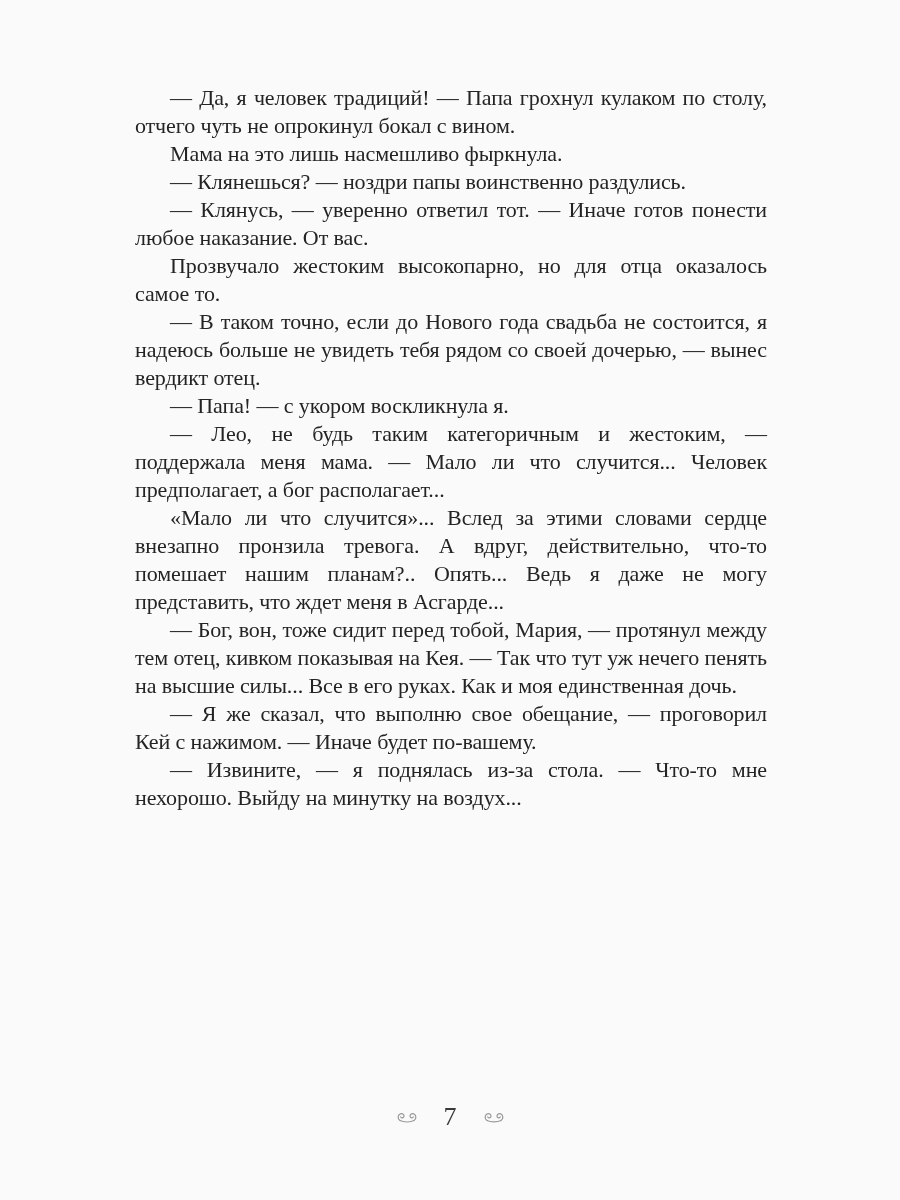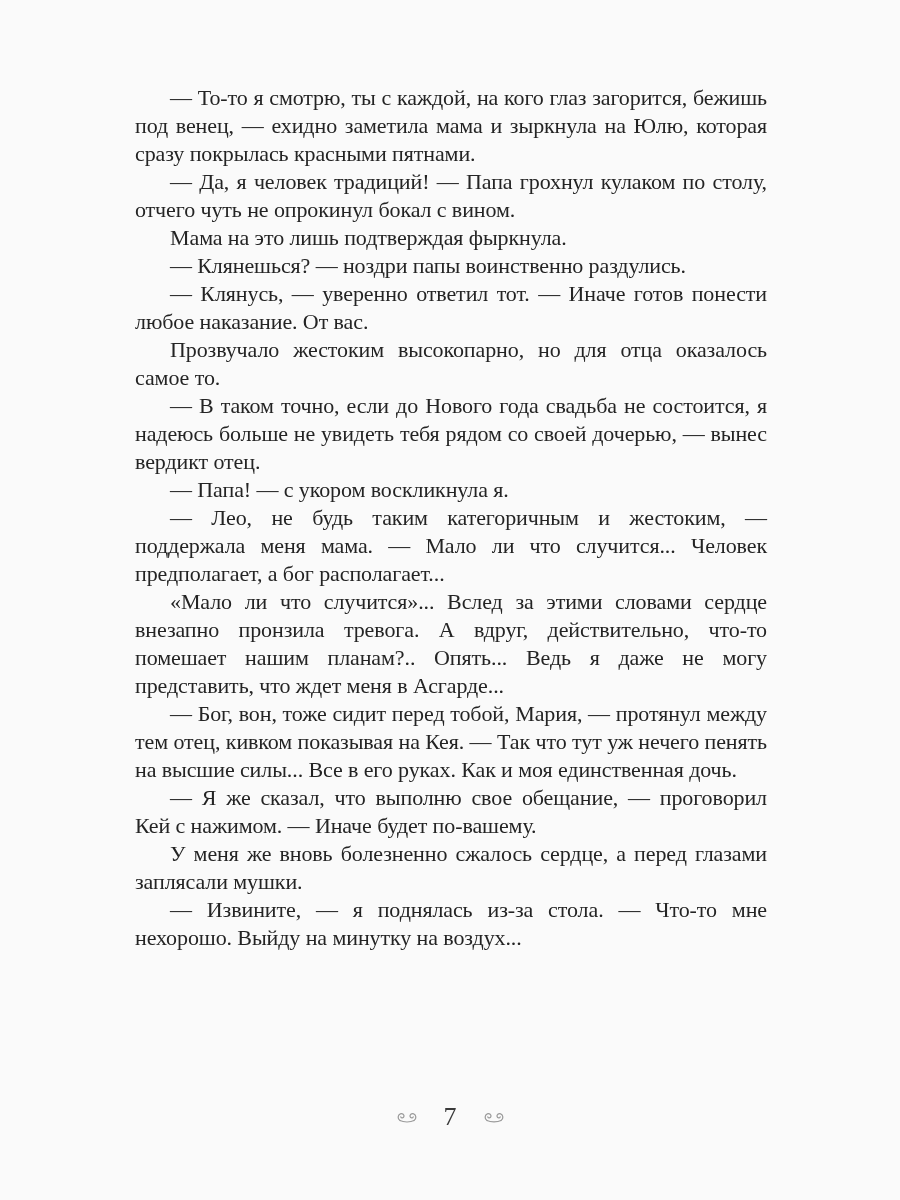--- a/index.html
+++ b/index.html
@@ -57,33 +57,31 @@
   .fleuron.mirrored {
     transform: scaleX(-1);
   }
 </style>
 </head>
 <body>
 
 <div class="book-page">
 
   <div class="page-text">
-      <p class="para">— То-то я смотрю, ты с каждой, на кого глаз загорится, бежишь под венец, — ехидно заметила мама и зыркнула на Юлю, которая сразу покрылась красными пятнами.</p>
       <p class="para">— Да, я человек традиций! — Папа грохнул кулаком по столу, отчего чуть не опрокинул бокал с вином.</p>
-      <p class="para">Мама на это лишь подтверждая фыркнула.</p>
+      <p class="para">Мама на это лишь насмешливо фыркнула.</p>
       <p class="para">— Клянешься? — ноздри папы воинственно раздулись.</p>
       <p class="para">— Клянусь, — уверенно ответил тот. — Иначе готов понести любое наказание. От вас.</p>
       <p class="para">Прозвучало жестоким высокопарно, но для отца оказалось самое то.</p>
       <p class="para">— В таком точно, если до Нового года свадьба не состоится, я надеюсь больше не увидеть тебя рядом со своей дочерью, — вынес вердикт отец.</p>
       <p class="para">— Папа! — с укором воскликнула я.</p>
       <p class="para">— Лео, не будь таким категоричным и жестоким, — поддержала меня мама. — Мало ли что случится... Человек предполагает, а бог располагает...</p>
       <p class="para">«Мало ли что случится»... Вслед за этими словами сердце внезапно пронзила тревога. А вдруг, действительно, что-то помешает нашим планам?.. Опять... Ведь я даже не могу представить, что ждет меня в Асгарде...</p>
       <p class="para">— Бог, вон, тоже сидит перед тобой, Мария, — протянул между тем отец, кивком показывая на Кея. — Так что тут уж нечего пенять на высшие силы... Все в его руках. Как и моя единственная дочь.</p>
       <p class="para">— Я же сказал, что выполню свое обещание, — проговорил Кей с нажимом. — Иначе будет по-вашему.</p>
-      <p class="para">У меня же вновь болезненно сжалось сердце, а перед глазами заплясали мушки.</p>
       <p class="para">— Извините, — я поднялась из-за стола. — Что-то мне нехорошо. Выйду на минутку на воздух...</p>
     </div>
 
   <div class="folio">
     <span class="fleuron">
       <svg width="22" height="14" viewBox="0 0 22 14">
         <path d="M4 10.5 C1.4 9 1.6 4.8 4.3 3.8 C6.5 3 8.5 4.6 7.9 6.6 C7.4 8.2 5.2 8.3 4.8 6.8" fill="none" stroke="#9a9a9a" stroke-width="1.25" stroke-linecap="round"></path>
         <path d="M18 10.5 C20.6 9 20.4 4.8 17.7 3.8 C15.5 3 13.5 4.6 14.1 6.6 C14.6 8.2 16.8 8.3 17.2 6.8" fill="none" stroke="#9a9a9a" stroke-width="1.25" stroke-linecap="round"></path>
         <path d="M4 10.5 C7.5 12.4 14.5 12.4 18 10.5" fill="none" stroke="#9a9a9a" stroke-width="1.1" stroke-linecap="round"></path>
       </svg>

